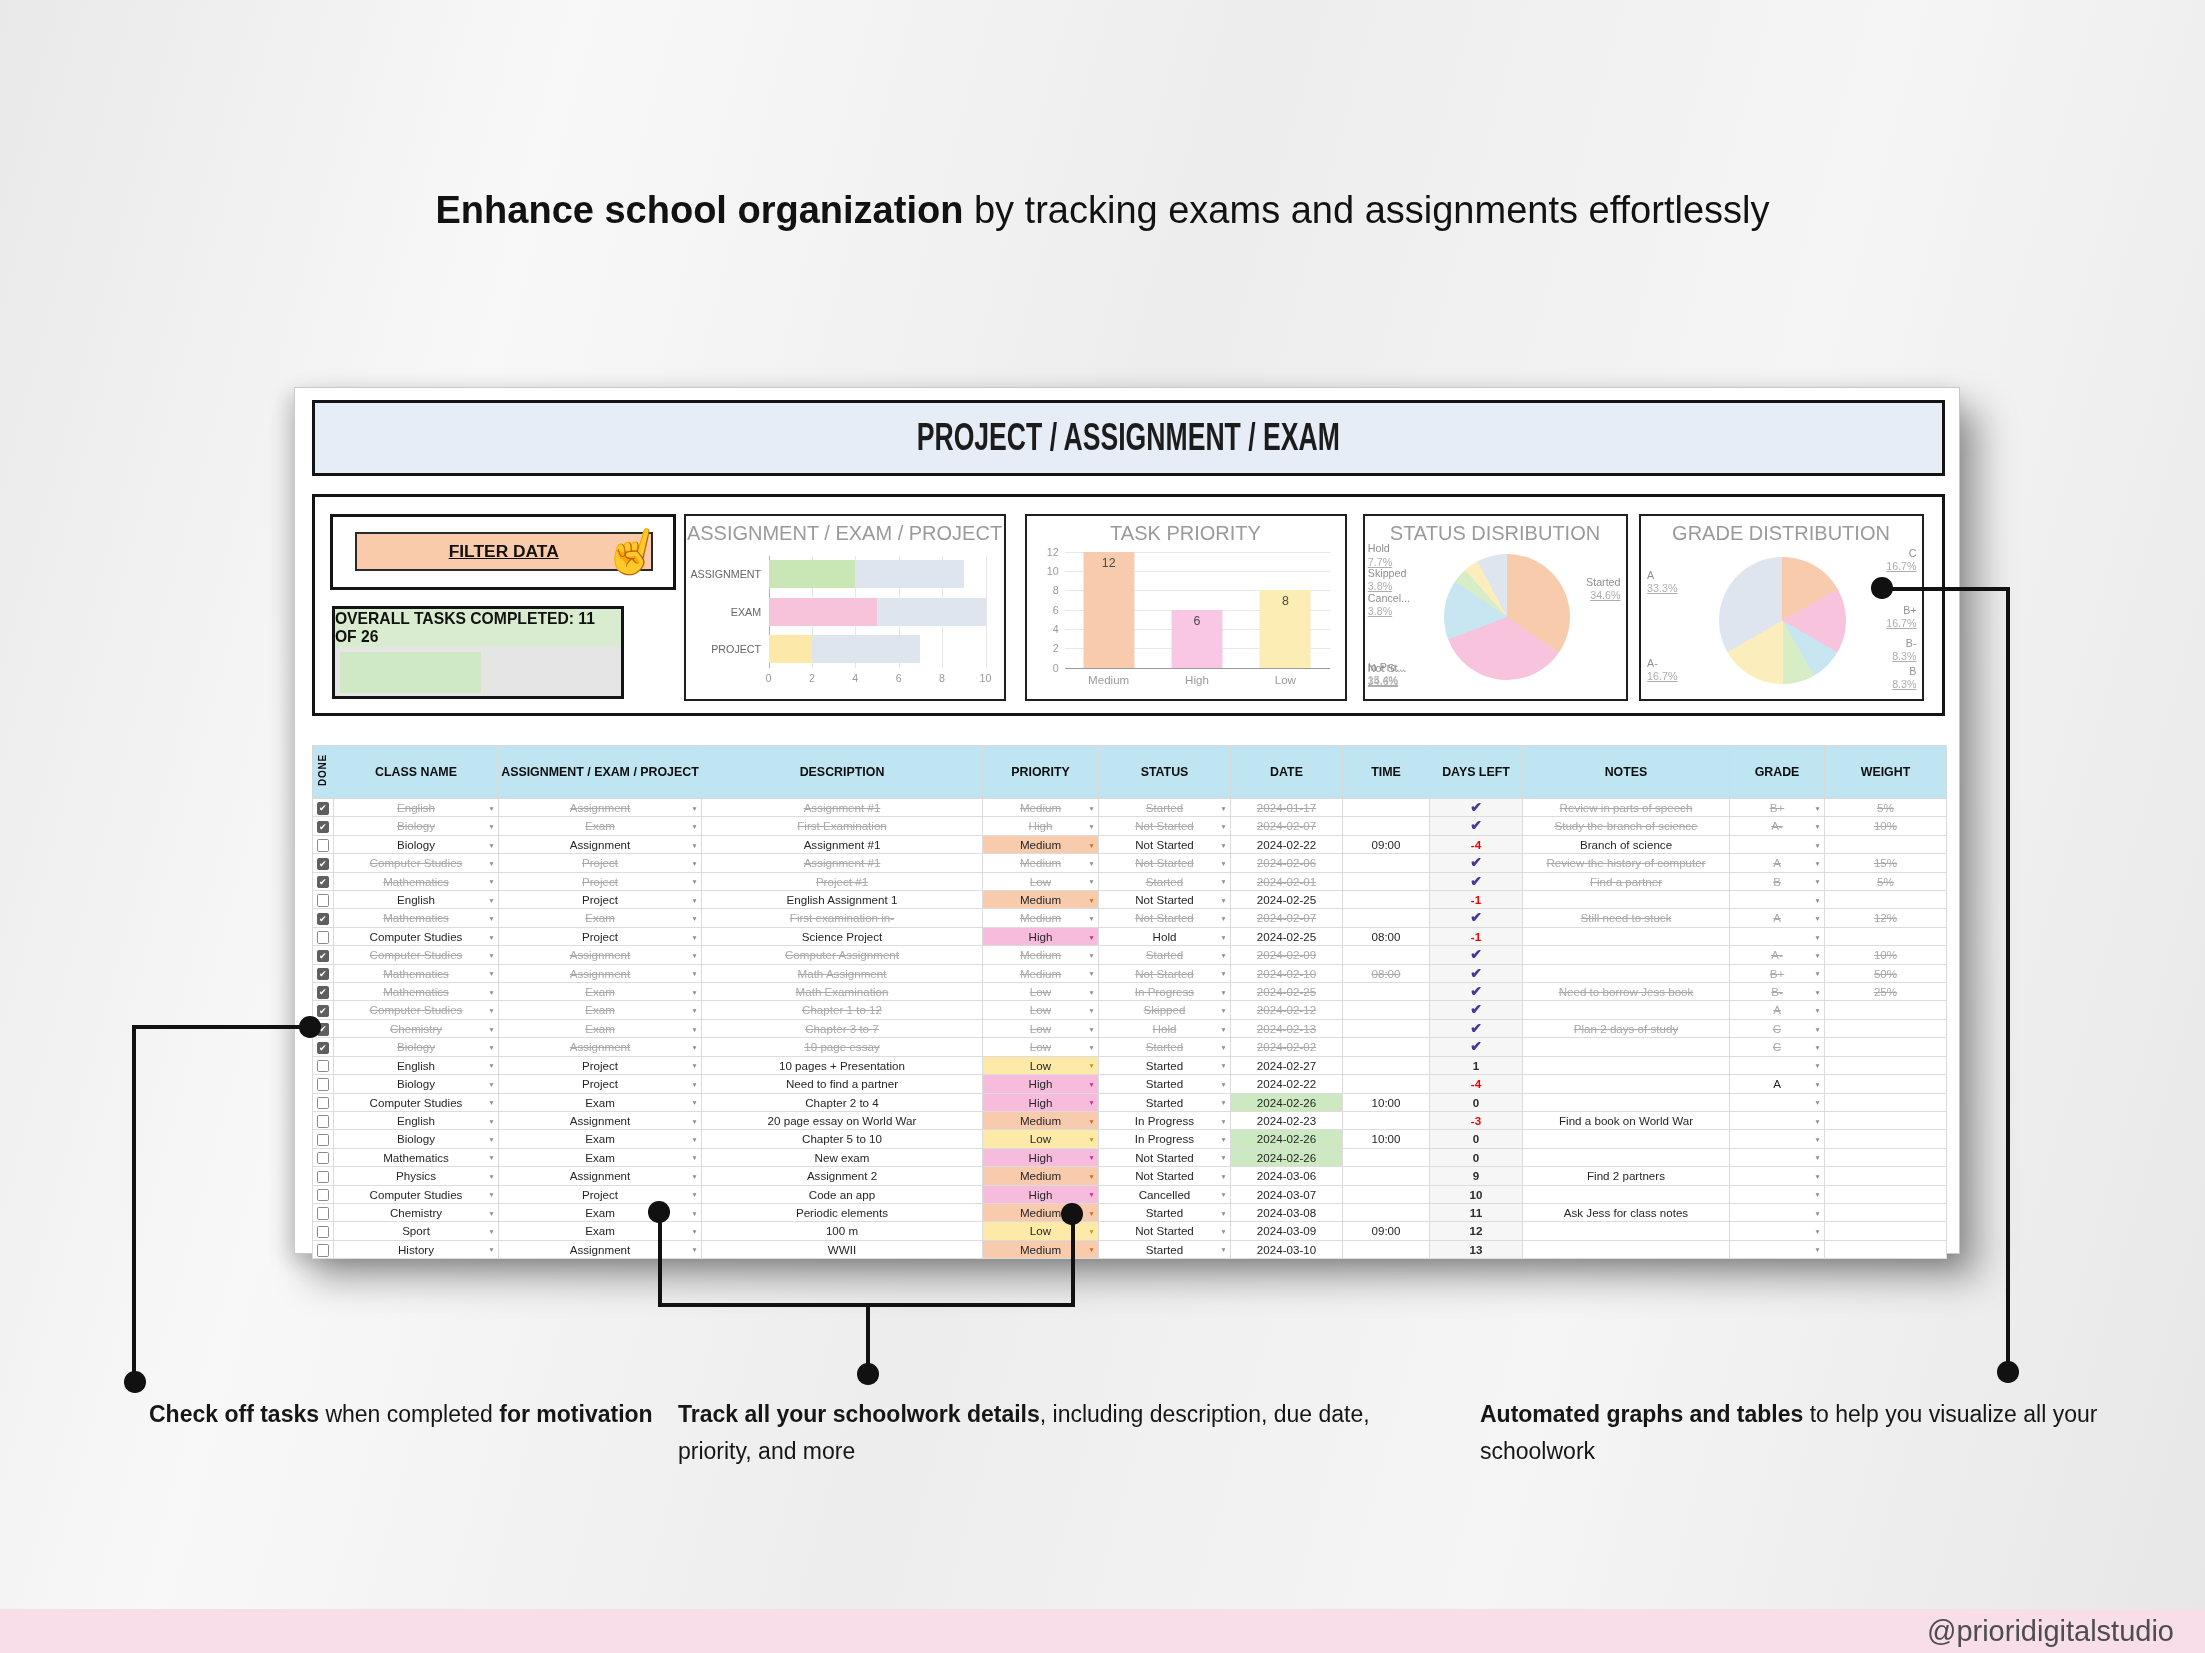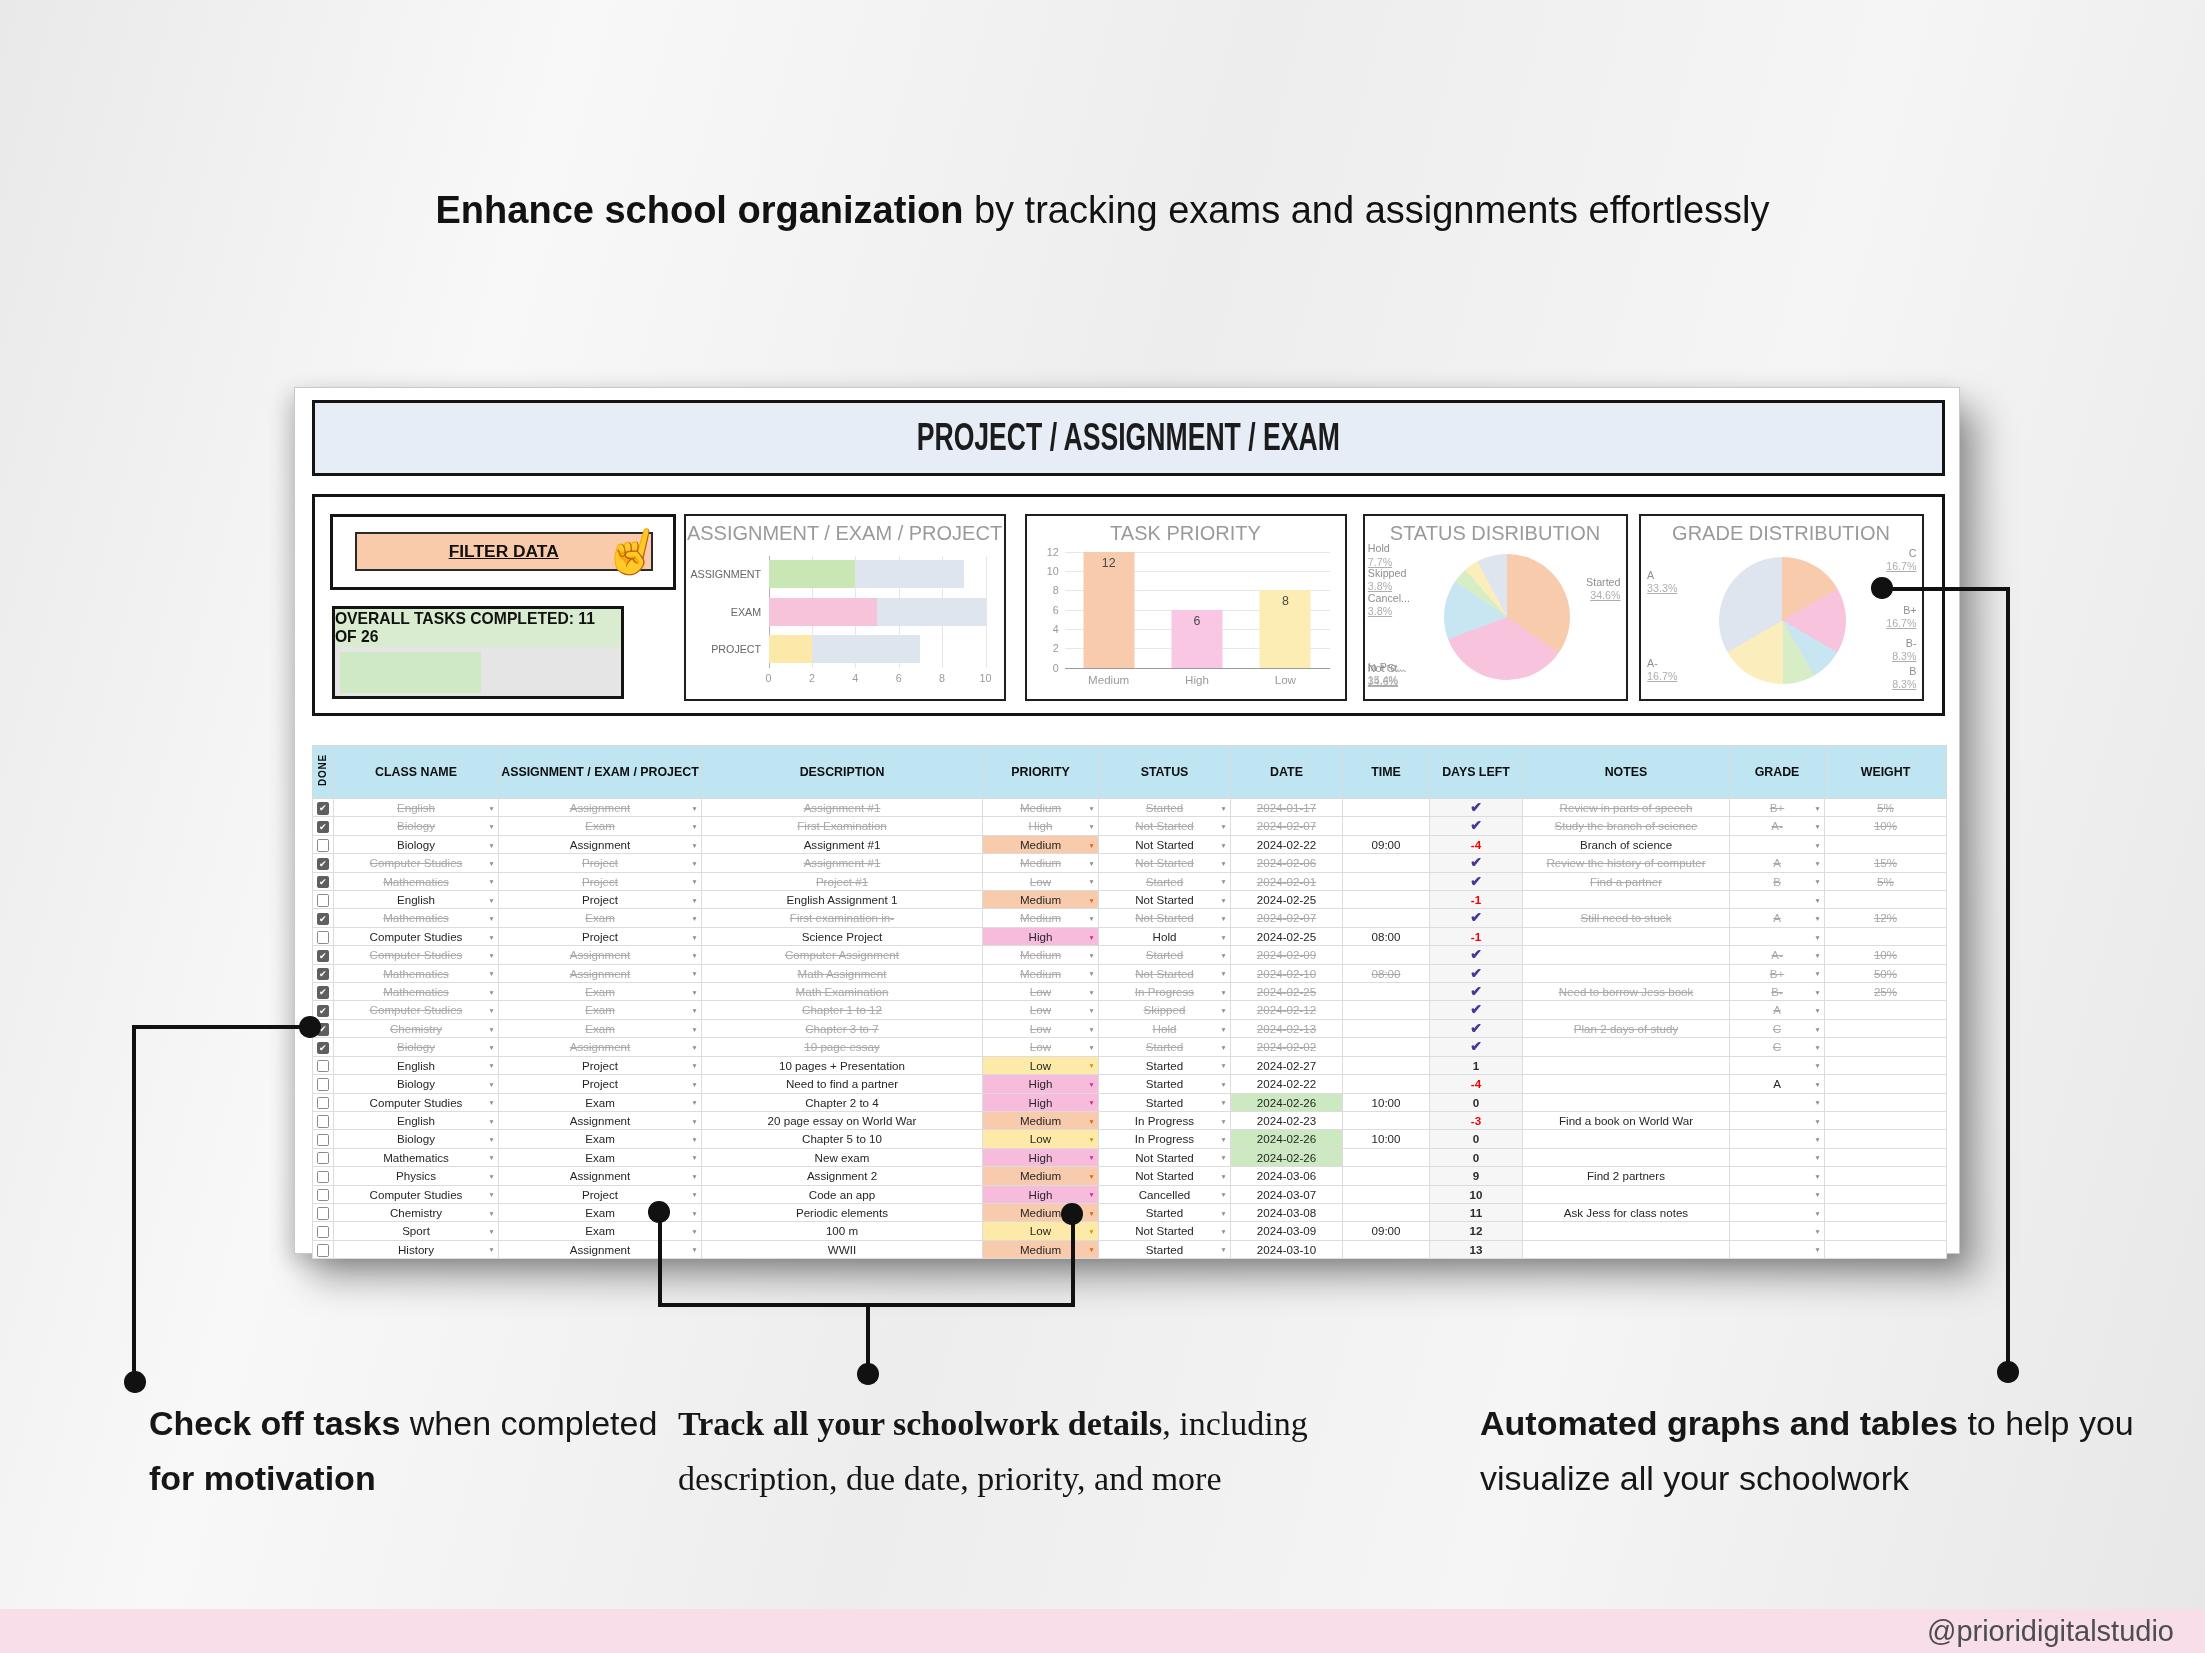--- a/index.html
+++ b/index.html
@@ -72,21 +72,21 @@
       line-height:10px;font-size:9px;color:#fff;vertical-align:middle;cursor:pointer;}
   .cb.on{background:#5f5f5f;border-color:#5f5f5f;}
   .chk{color:#4b3596;font-weight:bold;font-size:14px;line-height:17.4px;}
   .num{font-weight:bold;color:#2b2b2b;line-height:17.4px;}
   .num.neg{color:#f20000;}
   .c-days{background:#f6f6f6;}
   
   .cline{position:absolute;background:#111;}
   .cdot{position:absolute;width:21.5px;height:21.5px;border-radius:50%;background:#111;}
   
-  .note{position:absolute;font-size:34px;line-height:1.62;color:#161616;}
+  .note{position:absolute;font-size:23px;line-height:1.62;color:#161616;}
   .note b{font-weight:bold;}
   
   .footer{position:absolute;left:0;bottom:0;width:100%;height:45px;background:#f8dee9;
     display:flex;align-items:center;justify-content:flex-end;padding-right:31px;
     font-size:29px;color:#4d4d4d;}
 </style>
 </head>
 <body>
 
 <div class="poster">
@@ -639,21 +639,21 @@
   <div class="cdot" style="left:648px;top:1201px;"></div>
   <div class="cdot" style="left:1061px;top:1203px;"></div>
   <div class="cdot" style="left:857px;top:1363px;"></div>
 
   <div class="cline" style="left:1889px;top:587px;width:121px;height:4.1px;"></div>
   <div class="cline" style="left:2006px;top:587px;width:4.1px;height:786px;"></div>
   <div class="cdot" style="left:1871px;top:577px;"></div>
   <div class="cdot" style="left:1997px;top:1361px;"></div>
 
   <div class="note" style="left:149px;top:1396px;width:513px;"><b>Check off tasks</b><span> when completed </span><b>for motivation</b></div>
-  <div class="note" style="left:678px;top:1396px;width:769px;font-family:Liberation Serif, serif;"><b>Track all your schoolwork details</b><span>, including description, due date, priority, and more</span></div>
+  <div class="note" style="left:678px;top:1396px;width:769px;"><b>Track all your schoolwork details</b><span>, including description, due date, priority, and more</span></div>
   <div class="note" style="left:1480px;top:1396px;width:678px;"><b>Automated graphs and tables</b><span> to help you visualize all your schoolwork</span></div>
 
   <div class="footer">
     <span>@prioridigitalstudio</span>
   </div>
 
 </div>
 
 
 </body></html>

